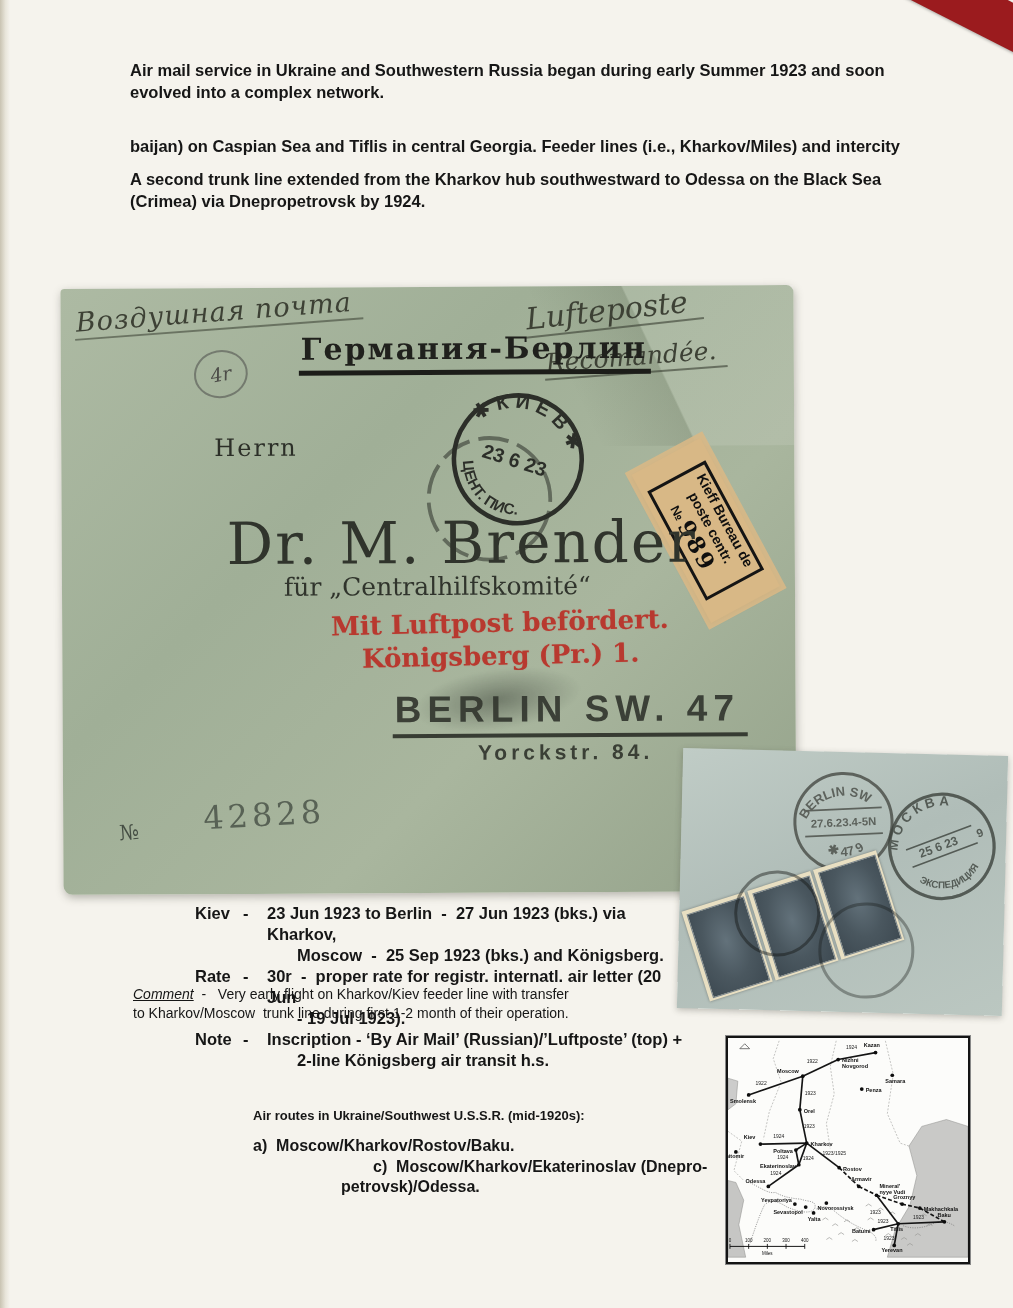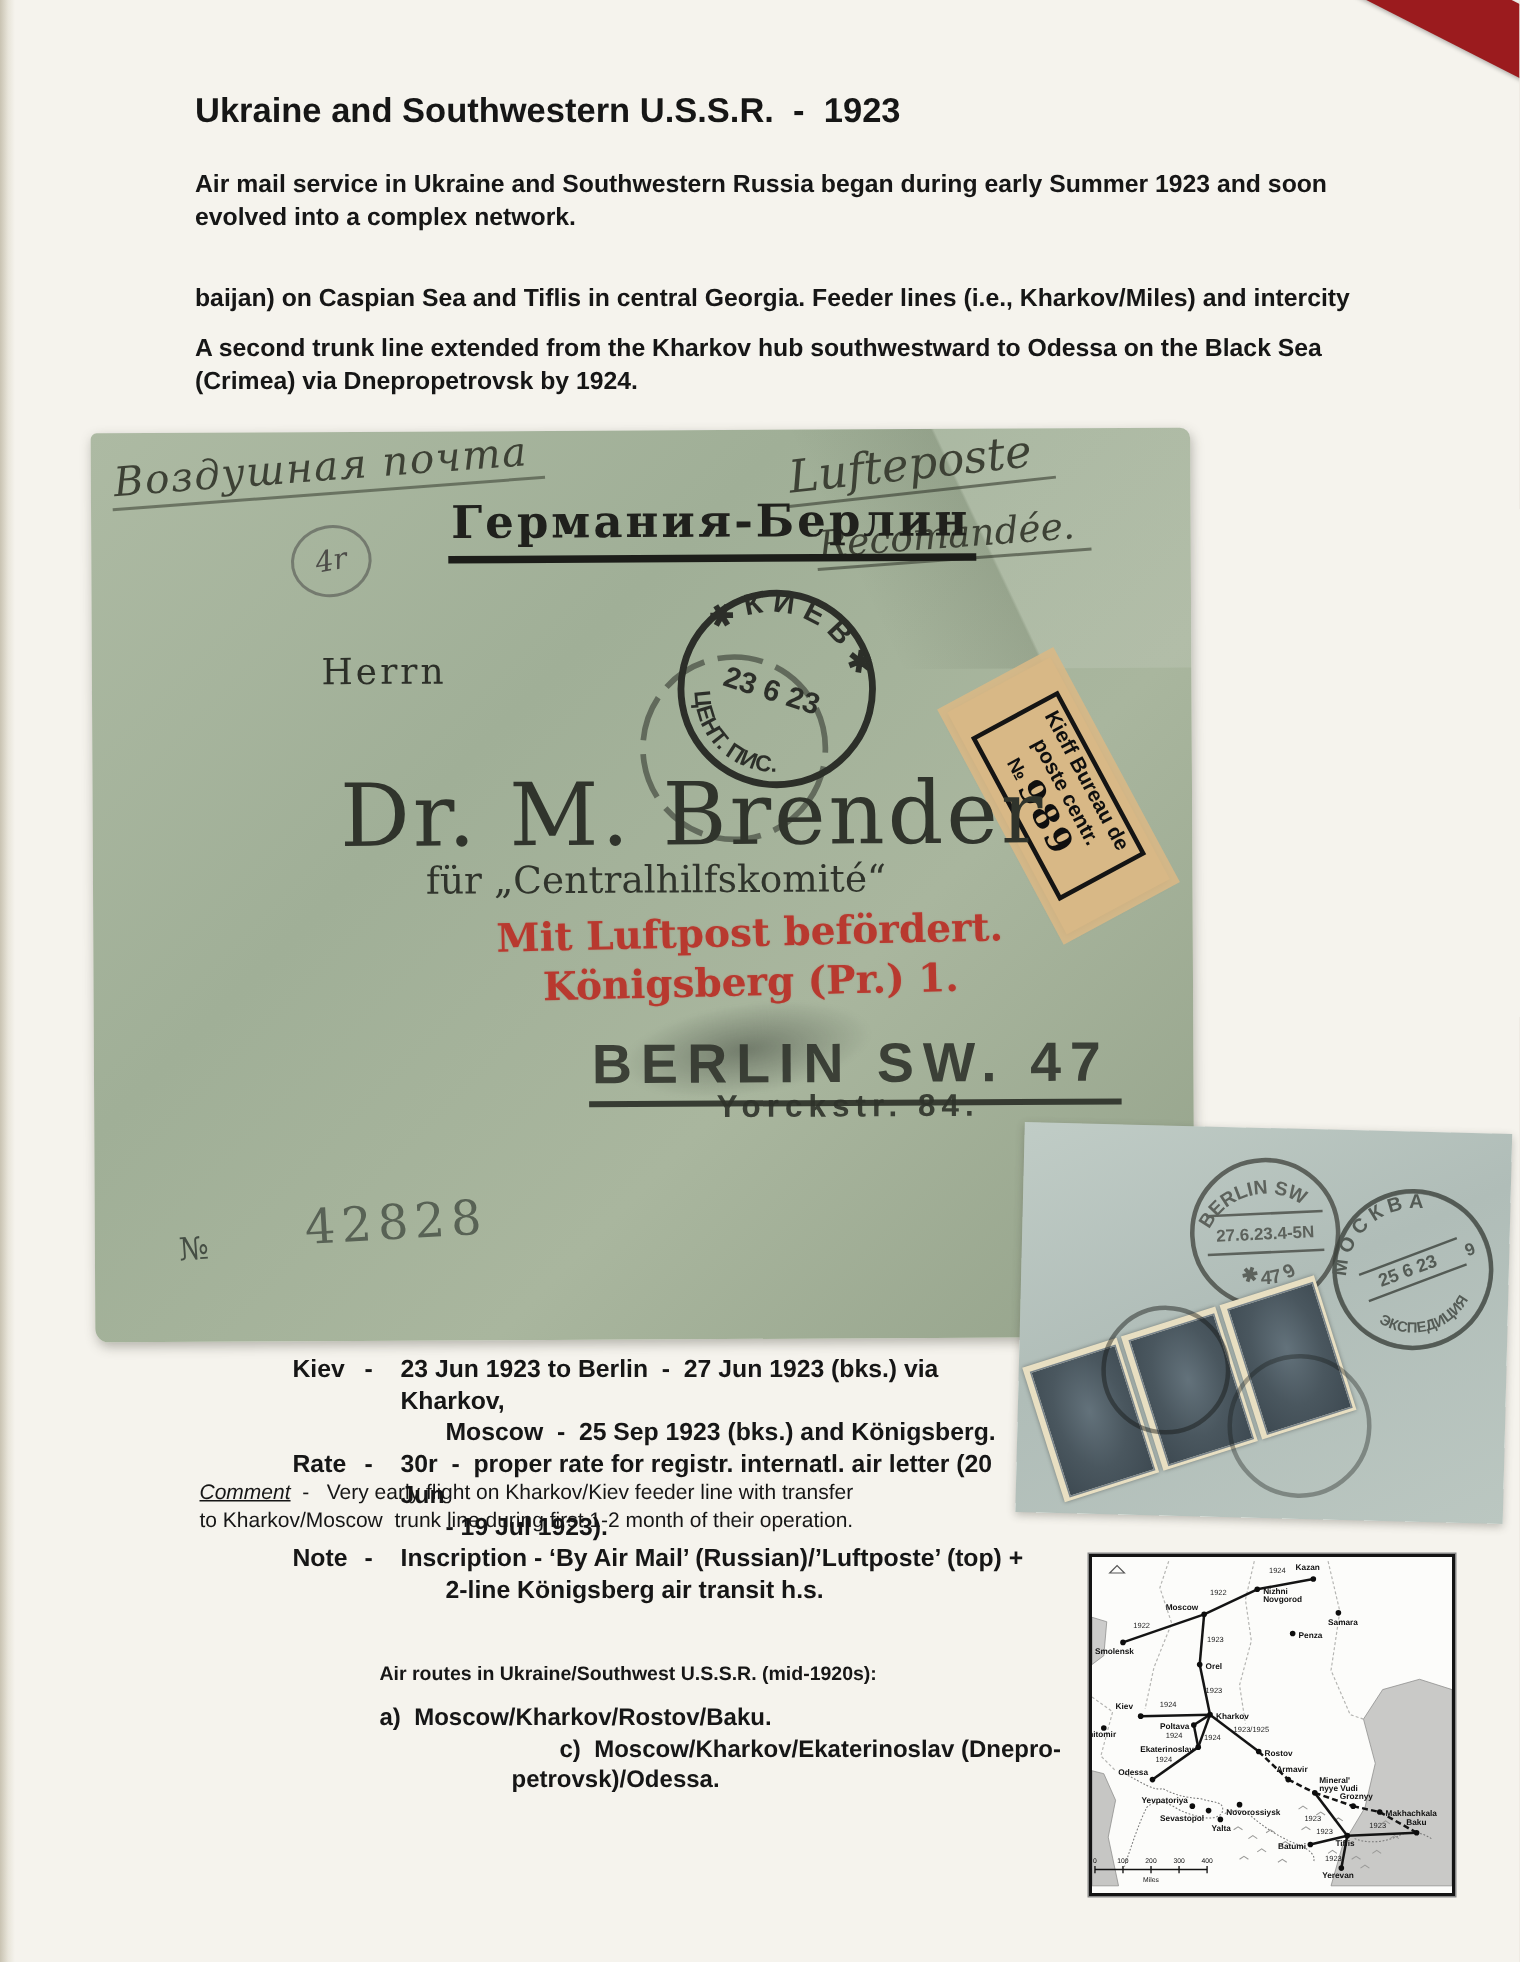--- a/index.html
+++ b/index.html
@@ -41,21 +41,21 @@
         letter-spacing:2px;color:#30342c;}
   .addr2{position:absolute;left:222px;top:285px;font-family:"DejaVu Serif",serif;font-size:25px;color:#30342c;}
   .red-hs{position:absolute;left:228px;top:320px;width:420px;text-align:center;color:#b8392f;
         font-family:"DejaVu Serif",serif;font-weight:bold;font-size:26px;line-height:1.25;transform:rotate(-1deg);
         text-shadow:0 0 1px rgba(184,57,47,.4);}
   .smudge{position:absolute;left:350px;top:382px;width:170px;height:62px;
         background:radial-gradient(ellipse at center,rgba(25,30,25,.38),rgba(25,30,25,0) 70%);
         transform:rotate(-8deg);filter:blur(1px);}
   .berlin-line{position:absolute;left:330px;top:402px;font-weight:bold;font-size:37px;letter-spacing:6px;
         color:#343830;border-bottom:4px solid #2f332b;padding:0 8px 3px 2px;opacity:.93;}
-  .street{position:absolute;left:415px;top:440px;font-weight:bold;font-size:21px;letter-spacing:4px;color:#2f332b;opacity:.9;}
+  .street{position:absolute;left:415px;top:454px;font-weight:bold;font-size:21px;letter-spacing:4px;color:#2f332b;opacity:.9;}
   .env-no{position:absolute;left:56px;top:532px;font-family:"DejaVu Serif",serif;font-size:21px;color:#454e44;transform:rotate(-4deg);}
   .env-num{position:absolute;left:140px;top:508px;font-family:"DejaVu Serif",serif;font-size:32px;
         letter-spacing:4px;color:#4b5449;transform:rotate(-3deg);opacity:.85;}
   .reg{position:absolute;left:560px;top:206px;width:168px;height:78px;background:#d8b886;
         transform:rotate(62deg);display:flex;align-items:center;justify-content:center;
         box-shadow:0 0 0 5px rgba(216,184,134,.9),1px 1px 4px rgba(0,0,0,.35);}
   .reg-inner{border:3px solid #141414;padding:1px 7px 2px;text-align:center;font-weight:bold;
         font-size:14px;line-height:1.12;color:#0f0f0f;}
   .reg-num-line{font-size:13px;}
   .reg-num{font-family:"DejaVu Serif",serif;font-size:23px;letter-spacing:2px;vertical-align:-2px;}
@@ -98,21 +98,20 @@
   .pm text{font-family:"Liberation Sans",sans-serif;}
 </style>
 </head>
 <body>
 
 <div class="page">
   <div class="scan-edge"></div>
   <div class="ribbon"></div>
 
   <div class="intro">
-    <h1 class="title keep">Ukraine and Southwestern U.S.S.R.  -  1923</h1>
     <p class="para">
       <span>Air mail service in Ukraine and Southwestern Russia began during early Summer 1923 and soon</span><br>
       <span>evolved into a complex network.</span>
     </p>
     <p class="para">
       <br>
       <span>baijan) on Caspian Sea and Tiflis in central Georgia. Feeder lines (i.e., Kharkov/Miles) and intercity</span><br>
     </p>
     <p class="para">
       <span>A second trunk line extended from the Kharkov hub southwestward to Odessa on the Black Sea</span><br>

